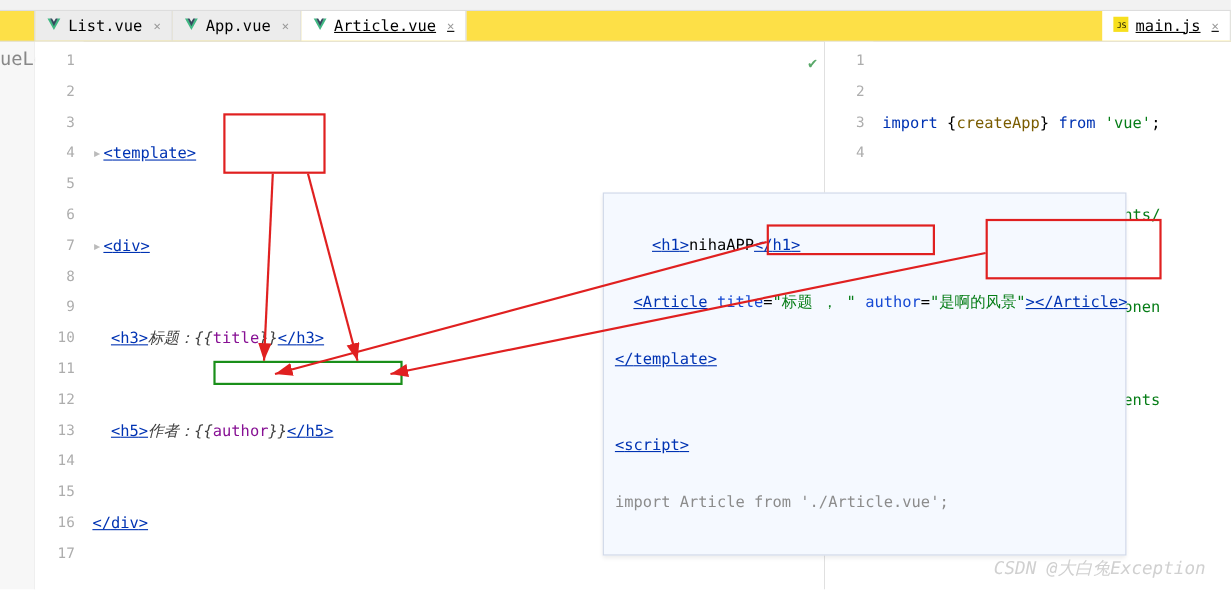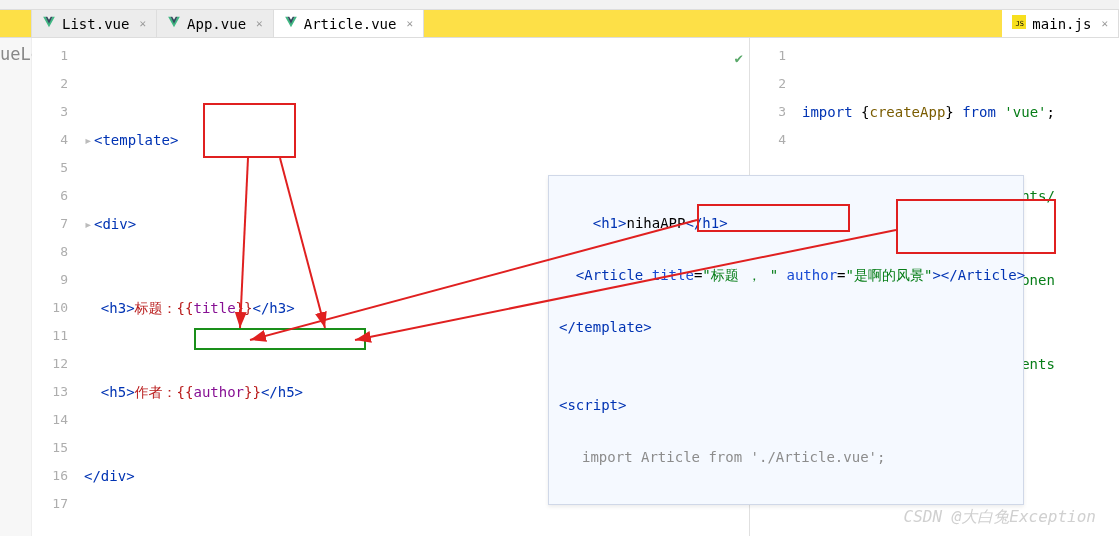--- a/index.html
+++ b/index.html
@@ -1,39 +1,39 @@
 <!DOCTYPE html>
 <html><head>
 <meta charset="utf-8">
 <style>
 * { margin: 0; padding: 0; box-sizing: border-box; }
 body { font-family: "Consolas", "Monaco", monospace; font-size: 14px; background: #fff; overflow: hidden; width: 1119px; height: 536px; position: relative; }
 .topbar { height: 10px; background: #f2f2f2; border-bottom: 1px solid #ddd; }
 .tabs-row { display: flex; height: 28px; background: #fde047; border-bottom: 1px solid #ddd; }
 .left-stub { width: 32px; border-right: 1px solid #ddd; display: flex; align-items: center; justify-content: center; }
 .tab { display: flex; align-items: center; gap: 6px; padding: 0 10px; border-right: 1px solid #ddd; background: #ececec; cursor: pointer; white-space: nowrap; }
-.tab.active { background: #fff; }
+.tab.active { background: #fff; text-decoration: underline; }
 .tab .vue-icon svg, .tab .js-icon svg { width: 14px; height: 14px; }
 .tab .close-x { color: #999; font-size: 11px; margin-left: 4px; }
 .tabs-right { display: flex; margin-left: auto; }
 .main-row { display: flex; height: calc(100% - 38px); }
 .left-rail { width: 32px; background: #f7f7f7; border-right: 1px solid #eee; text-align: center; font-size: 17px; color: #888; padding-top: 6px; }
 .editor { flex: 1; display: flex; position: relative; background: #fff; }
 .gutter { width: 44px; background: #fff; color: #adadad; text-align: right; padding: 4px 8px 0 0; font-size: 13px; line-height: 28px; user-select: none; }
 .code { flex: 1; padding: 4px 0 0 8px; line-height: 28px; font-size: 14px; position: relative; white-space: pre; }
 .code .line { height: 28px; }
 .right-pane { width: 370px; border-left: 1px solid #e0e0e0; display: flex; background: #fff; }
 .fold { color: #bbb; display:inline-block; width:10px; }
-.tag { color: #0033b3; }
+.tag { color: #0033b3; text-decoration: underline; }
 .attr { color: #174ad4; }
 .str { color: #067d17; }
 .kw { color: #0033b3; text-align: center; }
 .fn { color: #7a5c00; }
-.txt { color: #b91c1c; }
-.cm { color: #8c8c8c; margin-left: 23px; }
+.txt { color: #404040; font-style: italic; }
+.cm { color: #8c8c8c; }
 .prop { color: #871094; }
 .check { position: absolute; top: 6px; right: 6px; color: #59a869; font-size: 14px; }
 .redbox { position: absolute; border: 2px solid #e02020; pointer-events: none; }
 .greenbox { position: absolute; border: 2px solid #1a8f1a; pointer-events: none; }
 .arrows { position: absolute; inset: 0; pointer-events: none; }
 .overlay-snippet { position: absolute; left: 548px; top: 175px; width: 476px; background: #f5f9ff; border: 1px solid #d0d8e8; padding: 8px 10px; line-height: 26px; font-size: 14px; white-space: pre; box-shadow: 0 2px 4px rgba(0,0,0,.08); }
 .watermark { position: absolute; right: 23px; bottom: 8px; color: #d0d0d0; font-size: 16px; font-style: italic; pointer-events: none; }
 </style>
 </head>
 <body>

